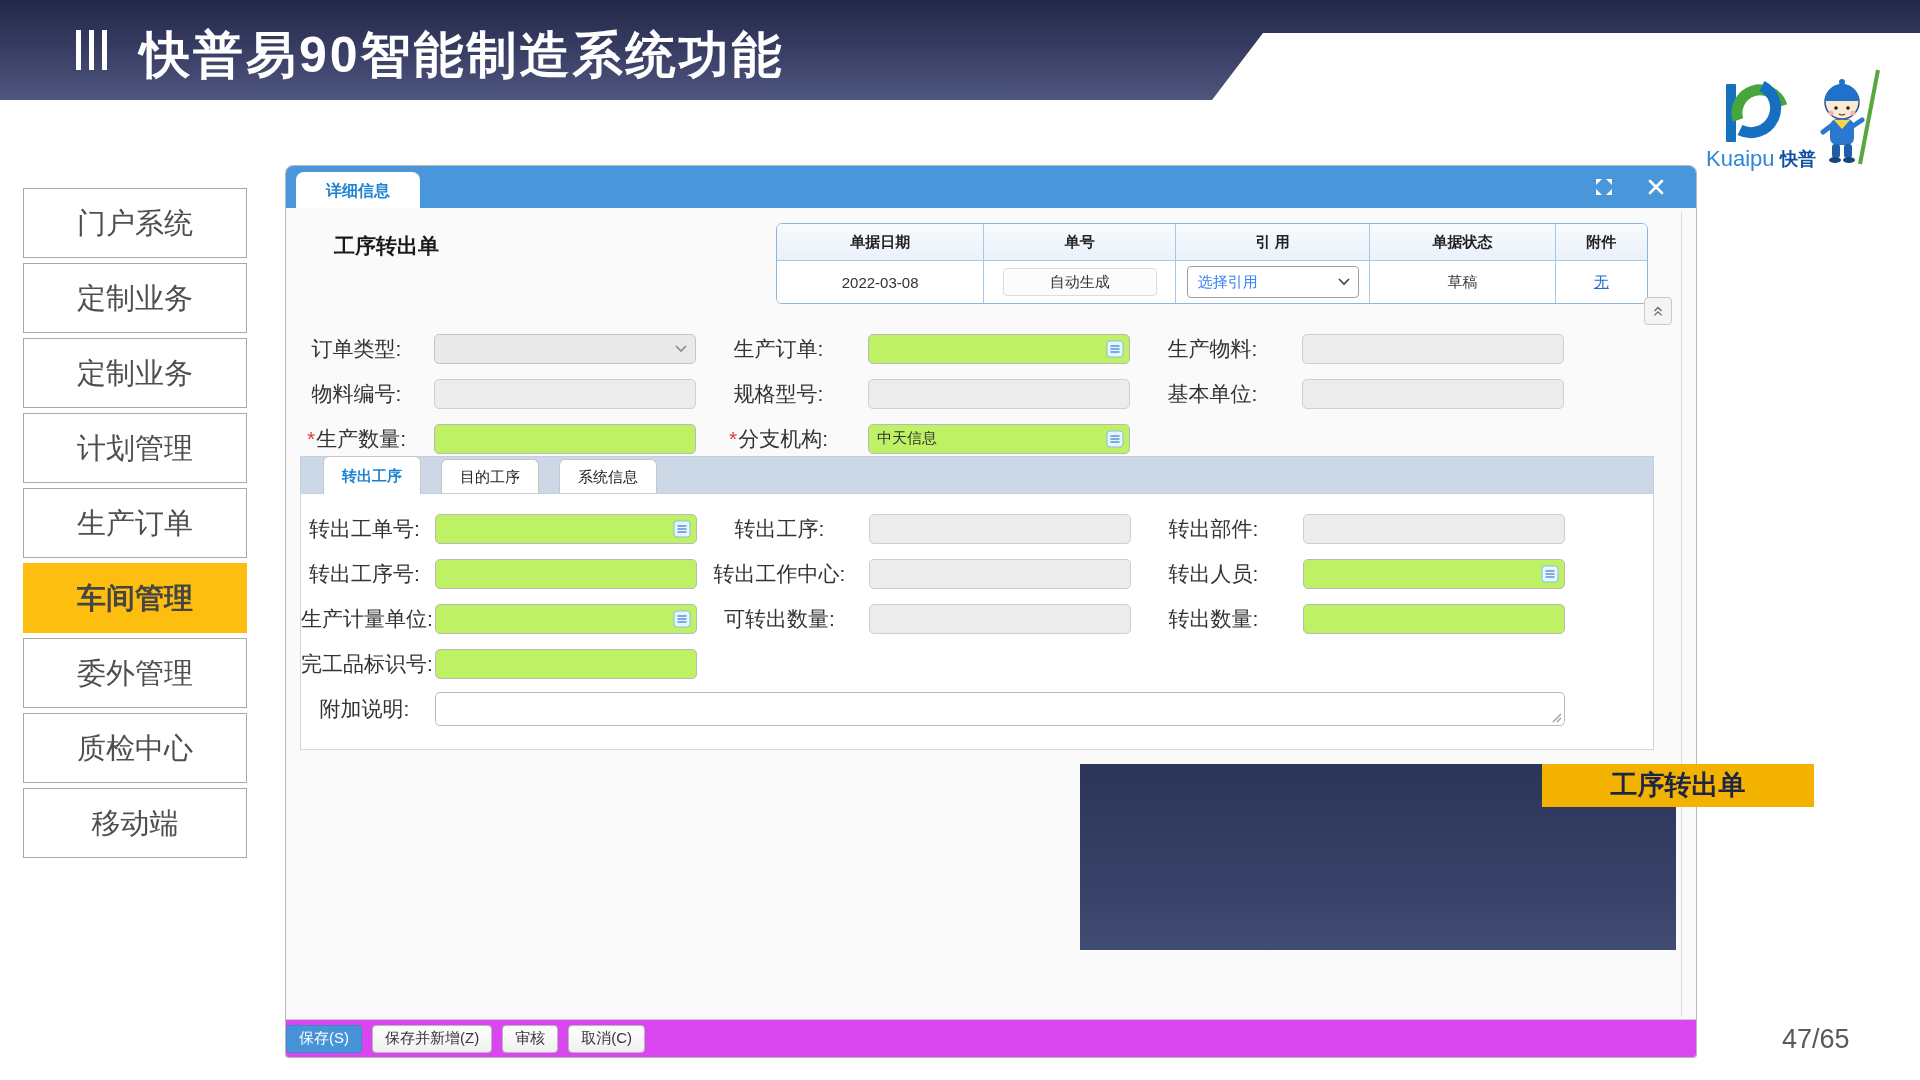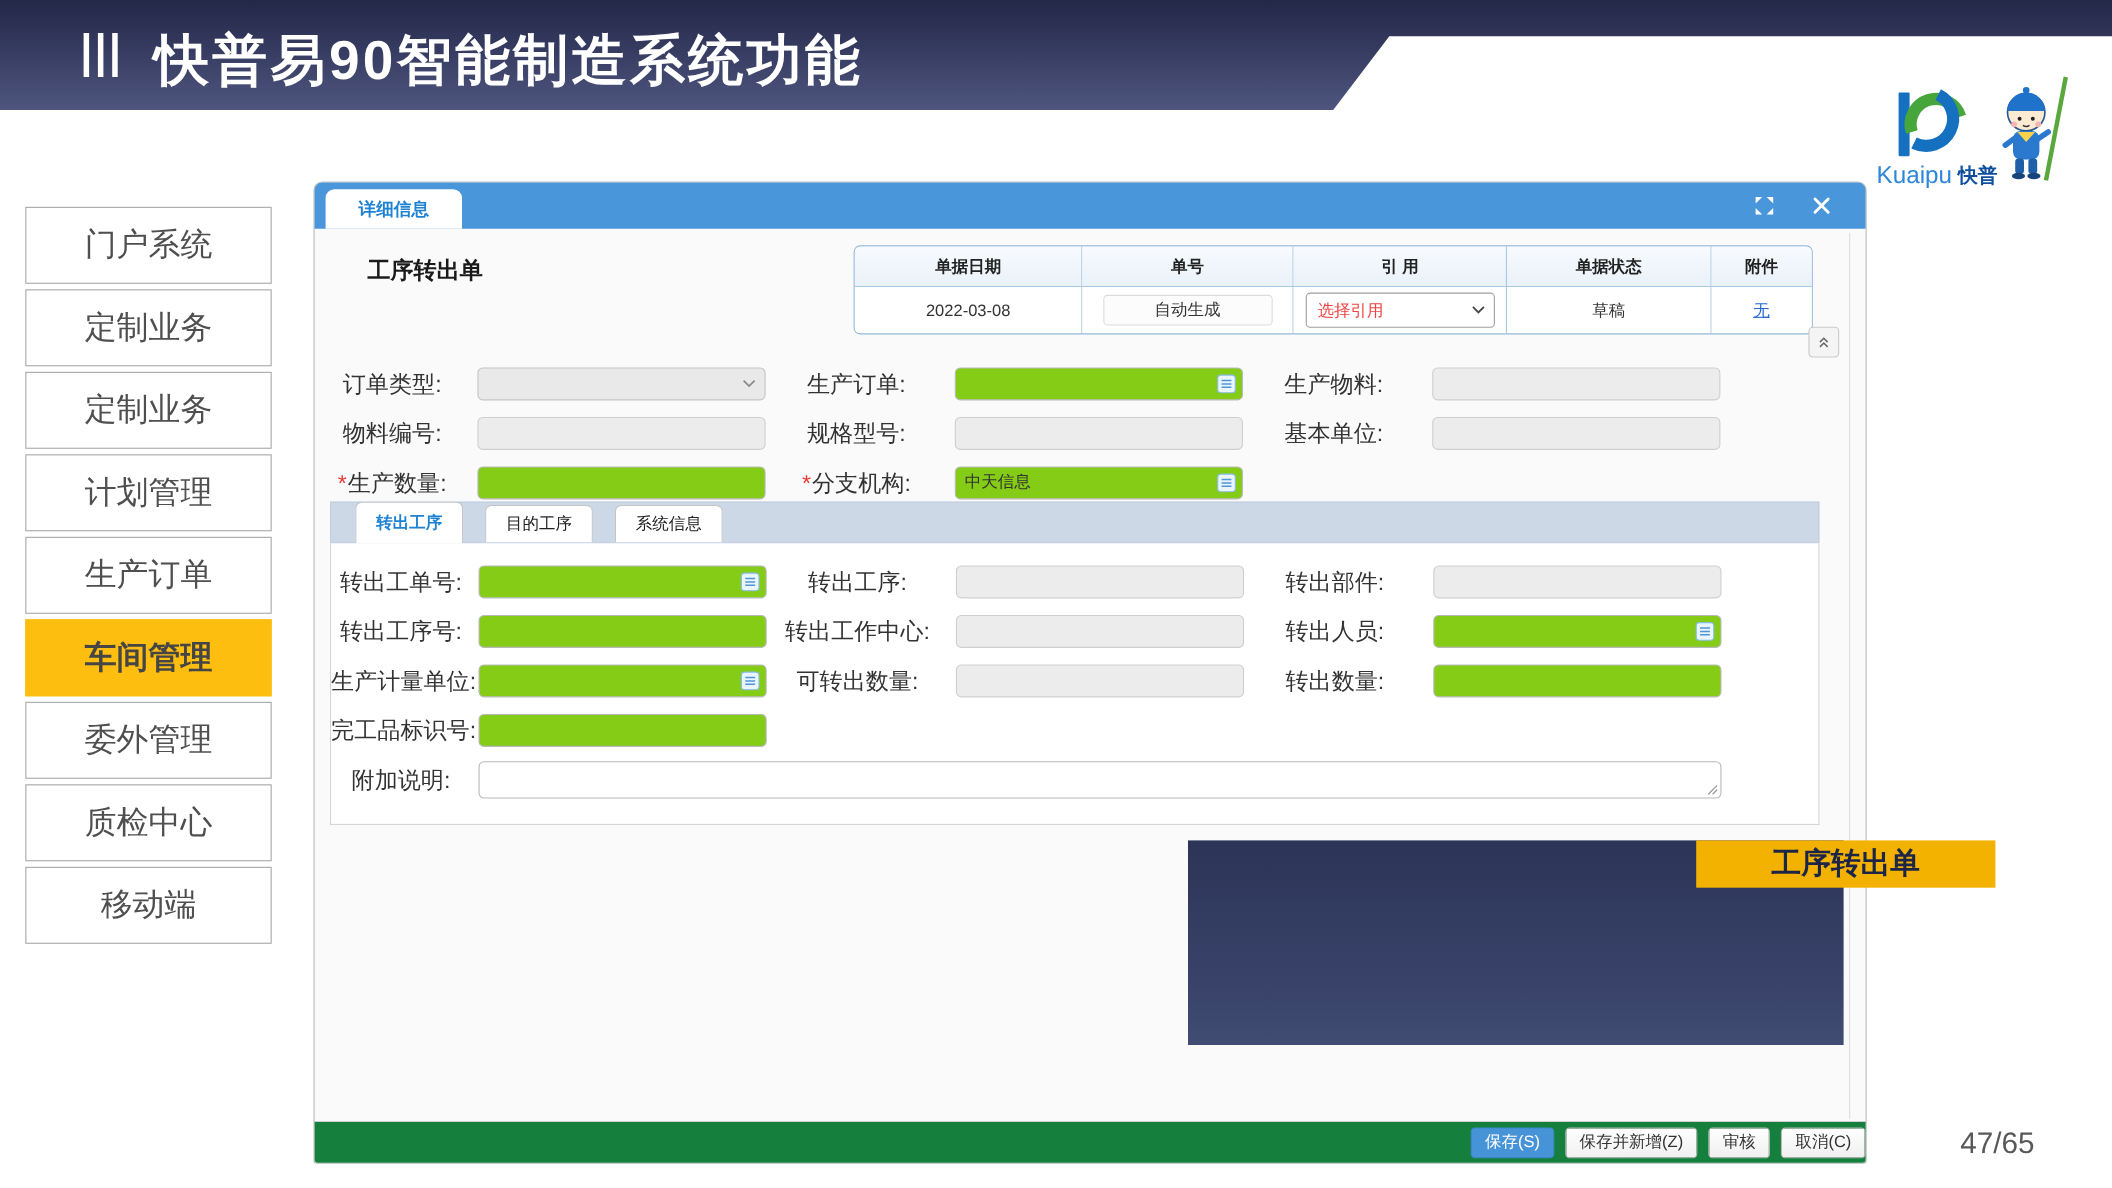--- a/index.html
+++ b/index.html
@@ -34,53 +34,53 @@
   
   .htable{position:absolute;left:490px;top:57px;width:872px;border:1px solid #8fb6da;border-radius:6px;
     border-collapse:separate;border-spacing:0;background:#fff;overflow:hidden;}
   .htable th{background:linear-gradient(180deg,#f8fbfe,#e9f1f9);border-bottom:1px solid #a8c7e2;border-right:1px solid #a8c7e2;
     height:34px;font-size:15px;font-weight:600;color:#222;text-align:center;}
   .htable td{height:40px;border-right:1px solid #a8c7e2;text-align:center;font-size:15px;color:#333;background:#fff;}
   .htable th:last-child,.htable td:last-child{border-right:none;}
   .doc-no-box{display:inline-block;min-width:152px;height:26px;line-height:26px;background:#fcfcfc;
     border:1px solid #dcdcdc;border-radius:4px;font-size:15px;color:#333;}
   .ref-select{display:inline-flex;align-items:center;justify-content:space-between;width:152px;height:30px;
-    border:1px solid #9e9e9e;border-radius:4px;background:#fff;padding:0 8px 0 10px;font-size:15px;color:#ef4444;cursor:pointer;}
+    border:1px solid #9e9e9e;border-radius:4px;background:#fff;padding:0 8px 0 10px;font-size:15px;color:#3b82f6;cursor:pointer;}
   .link{color:#2667d0;text-decoration:underline;cursor:pointer;}
   .collapse-btn{position:absolute;left:1358px;top:131px;width:26px;height:26px;border:1px solid #c9c9c9;border-radius:4px;
     background:#f4f4f4;display:flex;align-items:center;justify-content:center;cursor:pointer;}
   
   .fgrid{display:grid;grid-auto-rows:45px;align-items:center;}
   .grid-top{position:absolute;left:0;top:160px;grid-template-columns:148px 262px 172px 262px 172px 262px;}
   .lbl{text-align:center;padding-right:7px;font-size:21px;color:#333;white-space:nowrap;}
   .star{color:#e53935;margin-right:1px;}
   .wrap{position:relative;width:262px;height:30px;}
-  .inp{width:262px;height:30px;border:1px solid #b9b9b9;border-radius:5px;background:#84cc16;box-sizing:border-box;
+  .inp{width:262px;height:30px;border:1px solid #b9b9b9;border-radius:5px;background:#bef264;box-sizing:border-box;
     font-size:15px;color:#333;padding:0 8px;font-family:inherit;}
   .inp.withico{padding-right:28px;}
   .inp.dis{background:#ececec;border-color:#cfcfcf;}
   .lookup{position:absolute;right:6px;top:6px;cursor:pointer;}
   .sel{display:flex;align-items:center;justify-content:space-between;width:262px;height:30px;border:1px solid #c4c4c4;
     border-radius:5px;background:#e9e9e9;box-sizing:border-box;padding:0 8px 0 8px;font-size:15px;color:#666;}
   
   .tabstrip{position:absolute;left:14px;top:290px;width:1354px;height:38px;background:#ccd8e6;border:1px solid #c2cfdf;
     box-sizing:border-box;display:flex;align-items:flex-end;padding-left:22px;gap:20px;}
   .itab{height:33px;line-height:33px;background:#fff;border:1px solid #c5c5c5;border-bottom:none;border-radius:6px 6px 0 0;
     padding:0 18px;font-size:15px;color:#222;cursor:pointer;}
   .itab.active{color:#1e82d2;font-weight:bold;height:37px;line-height:37px;margin-bottom:-1px;z-index:2;}
   .tabpanel{position:absolute;left:14px;top:328px;width:1354px;height:256px;background:#fff;border:1px solid #d5d5d5;
     border-top:none;box-sizing:border-box;}
   .grid-detail{grid-template-columns:134px 262px 172px 262px 172px 262px;padding-top:12px;}
   .remark-wrap{grid-column:2/7;position:relative;width:1130px;height:34px;}
   .remark{width:1130px;height:34px;border:1px solid #b9b9b9;border-radius:5px;background:#fff;box-sizing:border-box;
     resize:none;font-family:inherit;font-size:15px;padding:4px 8px;}
   .resize-glyph{position:absolute;right:3px;bottom:3px;pointer-events:none;}
   
-  .dlg-footer{position:absolute;left:0;right:0;bottom:0;height:37px;background:#15803d;border-top:1px solid #cfcfcf;
-    border-radius:0 0 3px 3px;display:flex;align-items:center;justify-content:flex-end;gap:10px;}
+  .dlg-footer{position:absolute;left:0;right:0;bottom:0;height:37px;background:#d946ef;border-top:1px solid #cfcfcf;
+    border-radius:0 0 3px 3px;display:flex;align-items:center;justify-content:flex-start;gap:10px;}
   .btn{height:28px;padding:0 12px;border:1px solid #b8b8b8;border-radius:4px;background:linear-gradient(180deg,#fff,#f0f0f0);
     font-size:15px;color:#333;cursor:pointer;font-family:inherit;}
   .btn.primary{background:#4793d7;border-color:#3c87cc;color:#fff;}
   
   .callout{position:absolute;left:1080px;top:764px;width:596px;height:186px;z-index:50;
     background:linear-gradient(180deg,#2c3557 0%,#39436a 70%,#414c72 100%);}
   .callout-tag{position:absolute;left:462px;top:0;width:272px;height:43px;background:#f3b200;color:#1c2547;
     font-size:27px;font-weight:bold;text-align:center;line-height:43px;}
   .callout-line{position:absolute;left:28px;color:#fff;font-size:29px;white-space:nowrap;letter-spacing:1px;}
   .cl1{top:62px;} .cl2{top:124px;}

